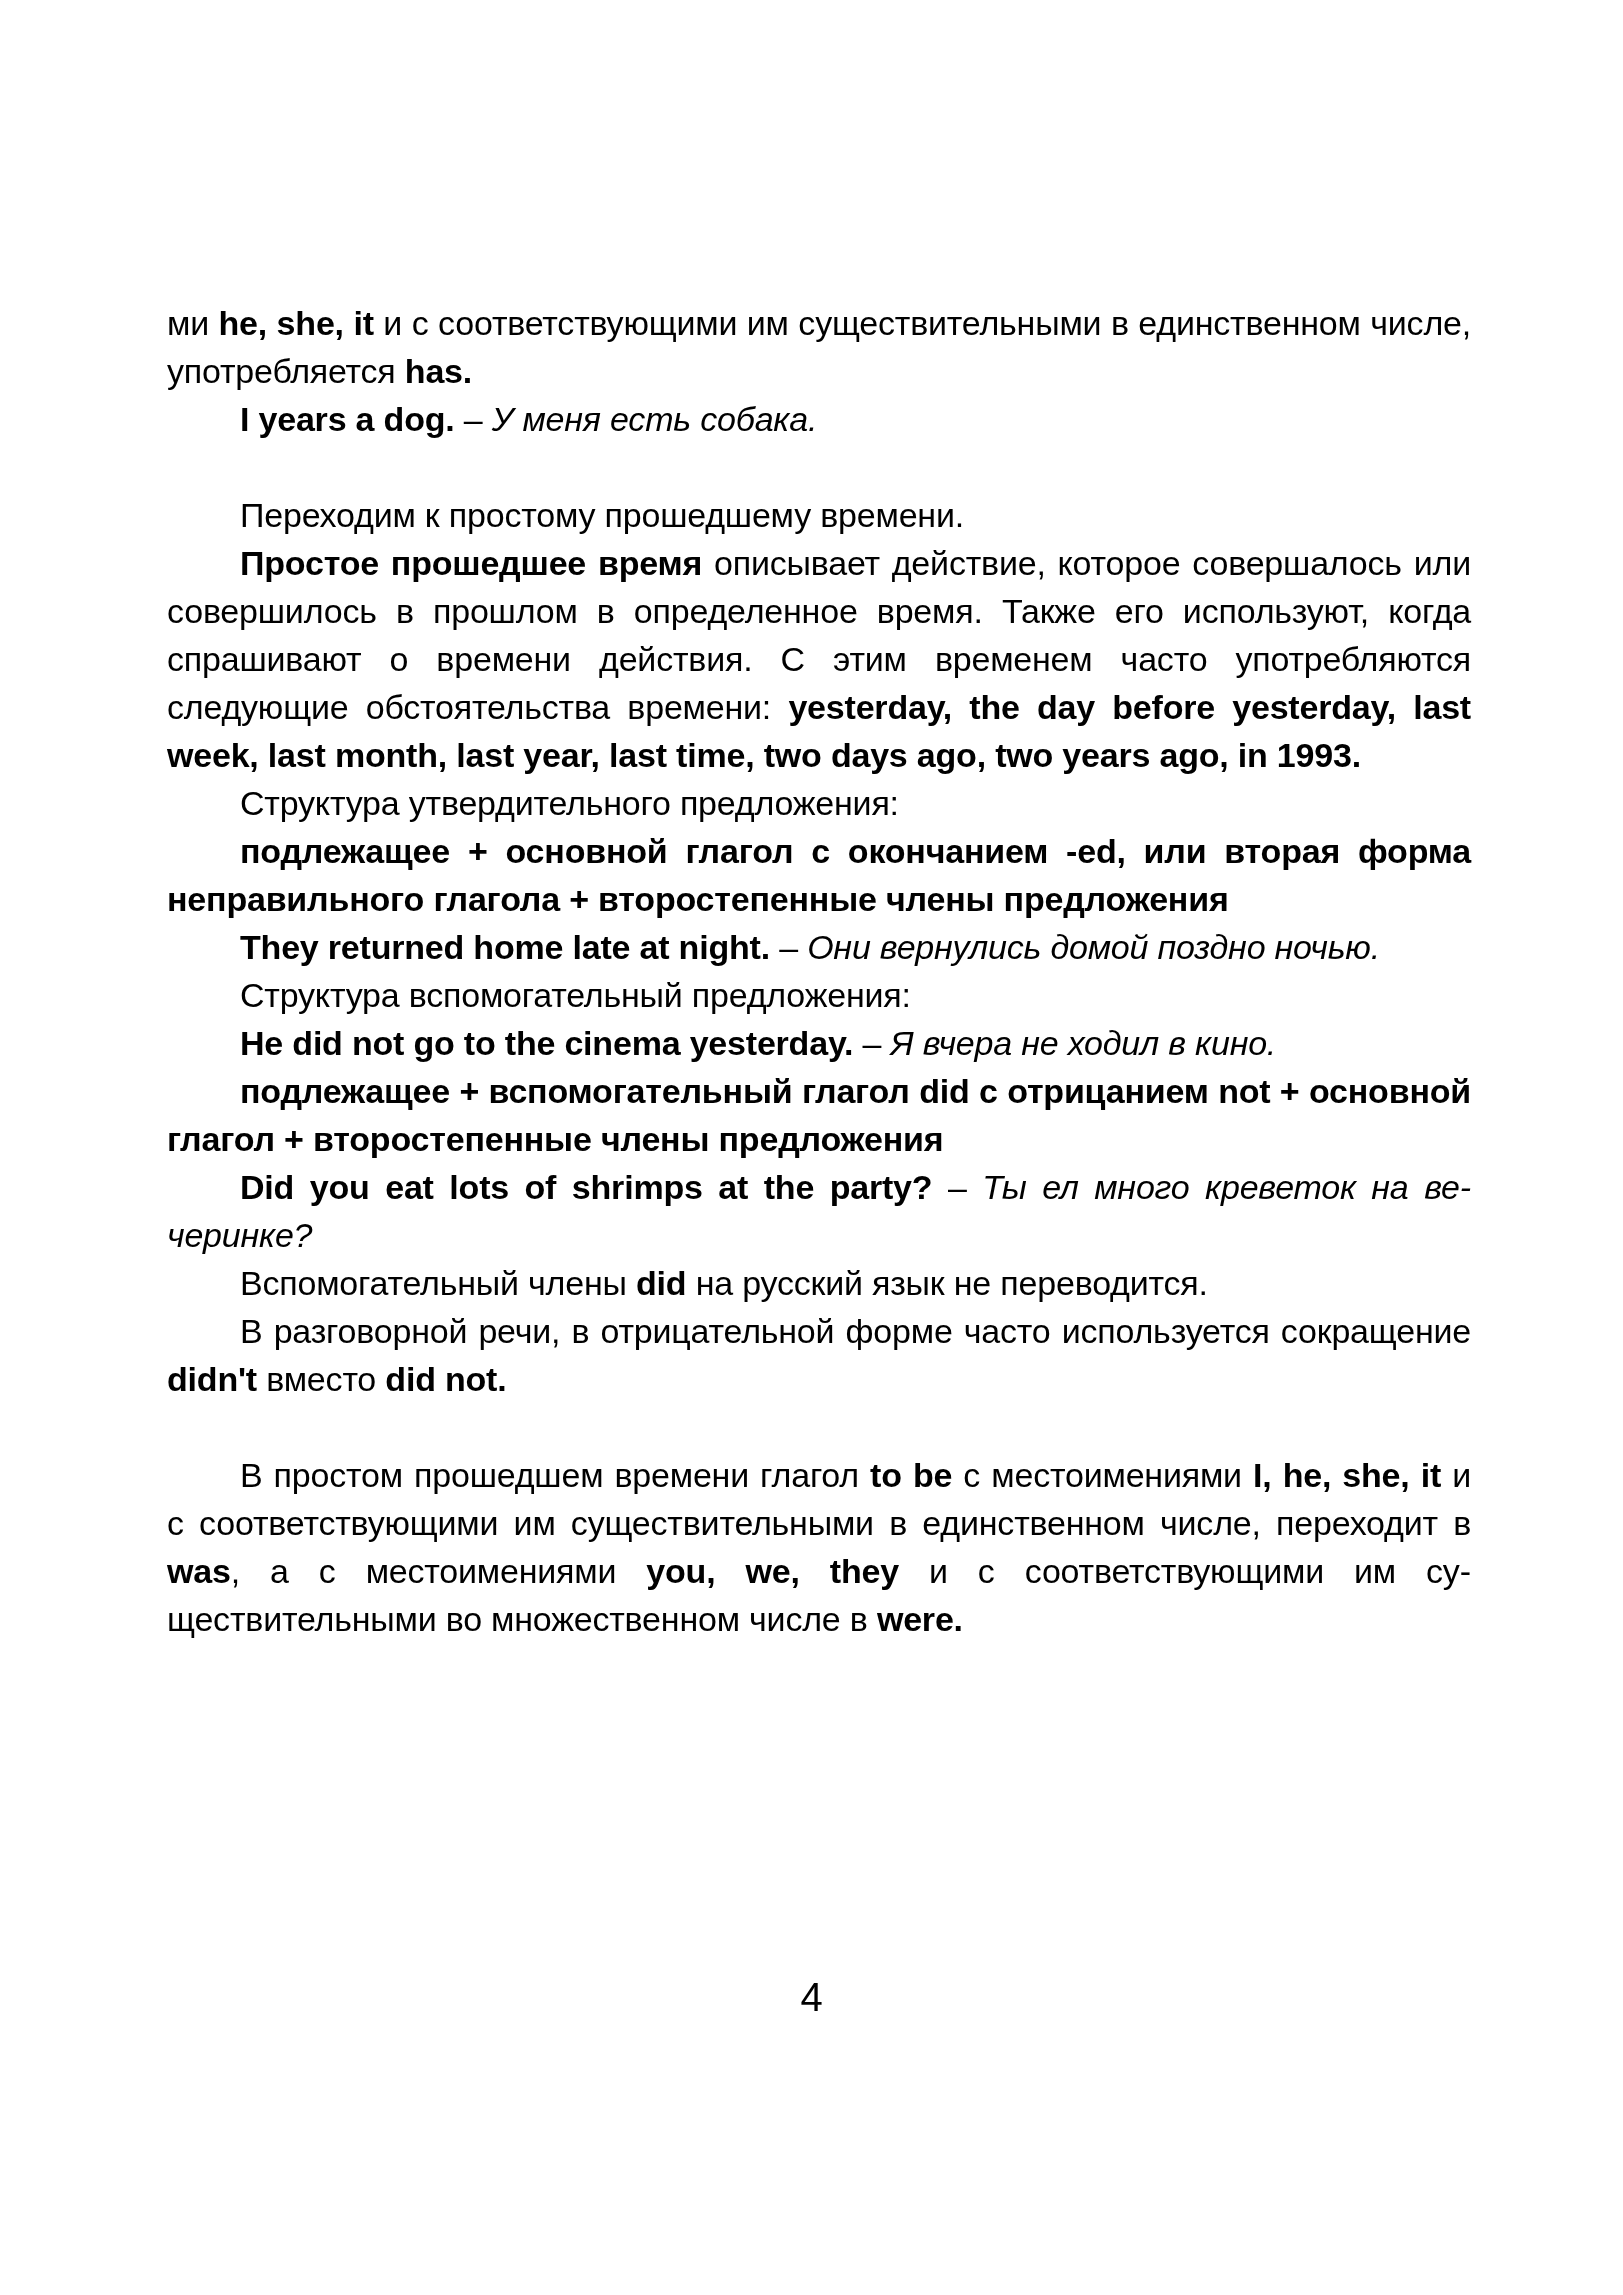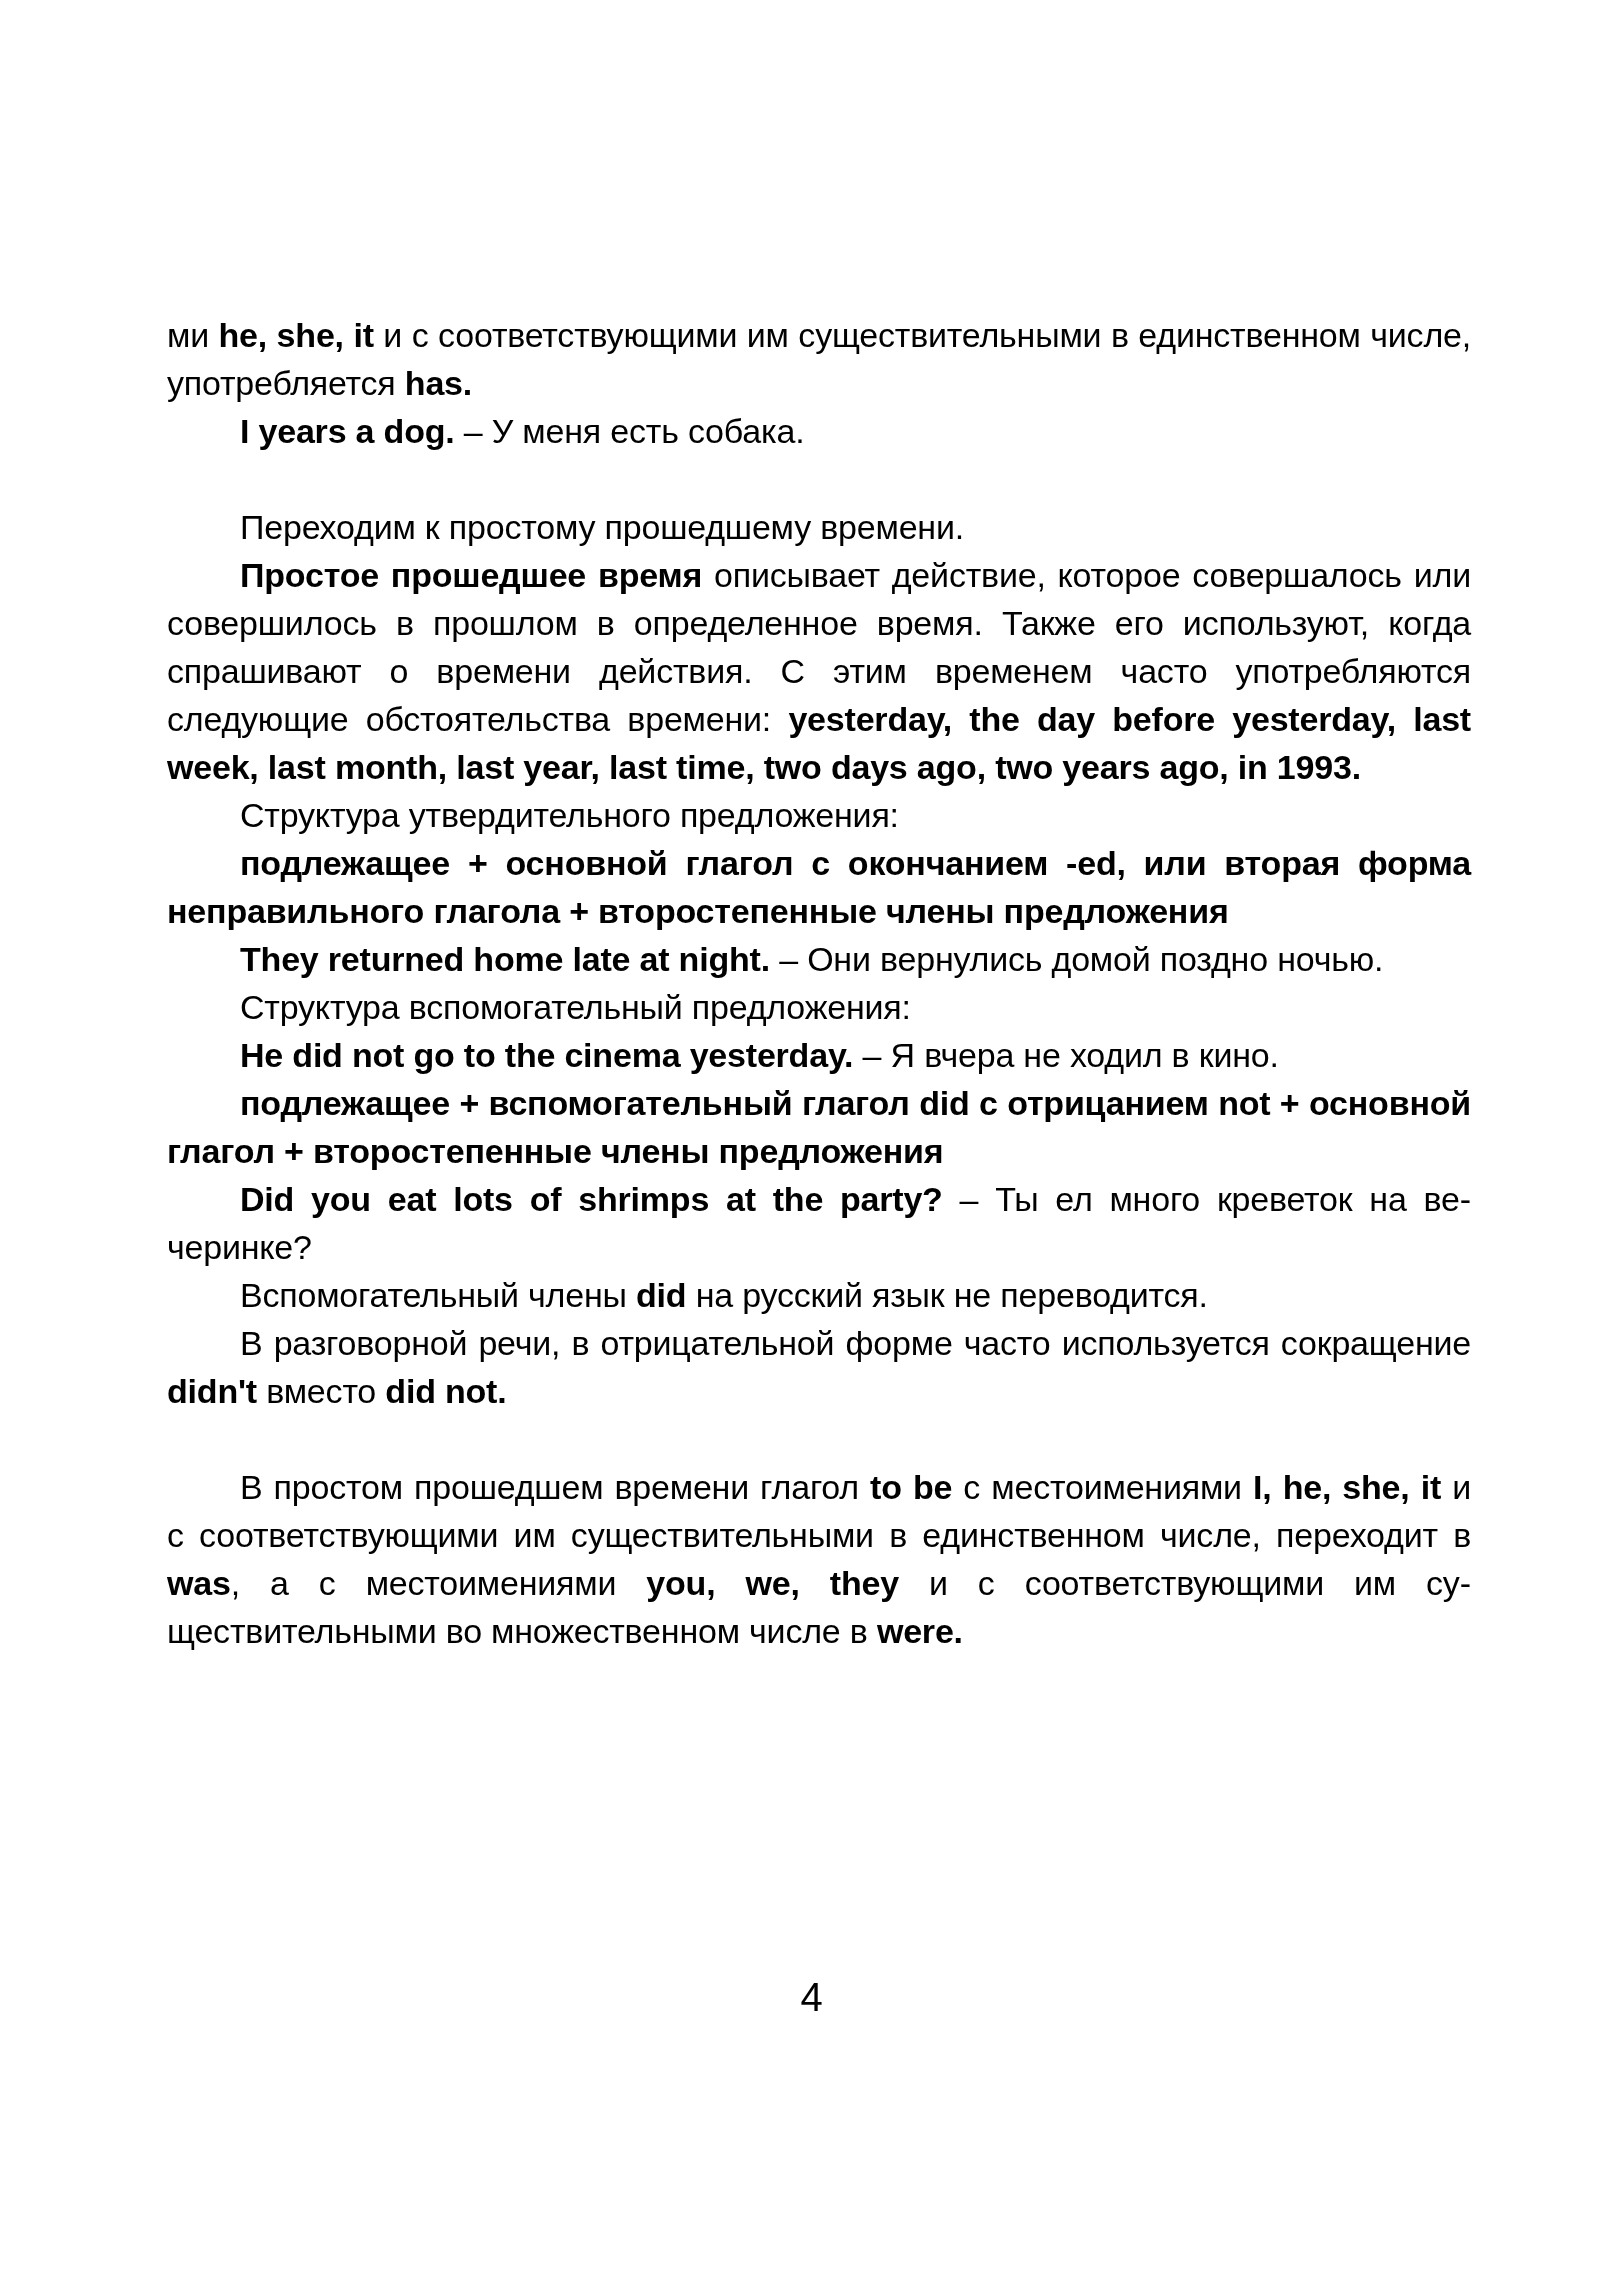--- a/index.html
+++ b/index.html
@@ -11,34 +11,34 @@
       width: 1623px;
       height: 2295px;
       position: relative;
       overflow: hidden;
       font-family: "Liberation Sans", "DejaVu Sans", sans-serif;
       color: #000000;
     }
     .page {
       position: absolute;
       left: 167px;
-      top: 311px;
+      top: 299px;
       width: 1304px;
     }
     .p {
       font-size: 34px;
       line-height: 48px;
       text-align: justify;
       margin: 0;
       letter-spacing: -0.2px;
     }
     .indent { text-indent: 73px; }
     .gap-before { margin-top: 48px; }
     .b { font-weight: bold; }
-    .i { }
+    .i { font-style: italic; }
     .page-number {
       position: absolute;
       left: 0;
       width: 1623px;
       top: 1972px;
       text-align: center;
       font-size: 40px;
       line-height: 50px;
     }
   </style>

